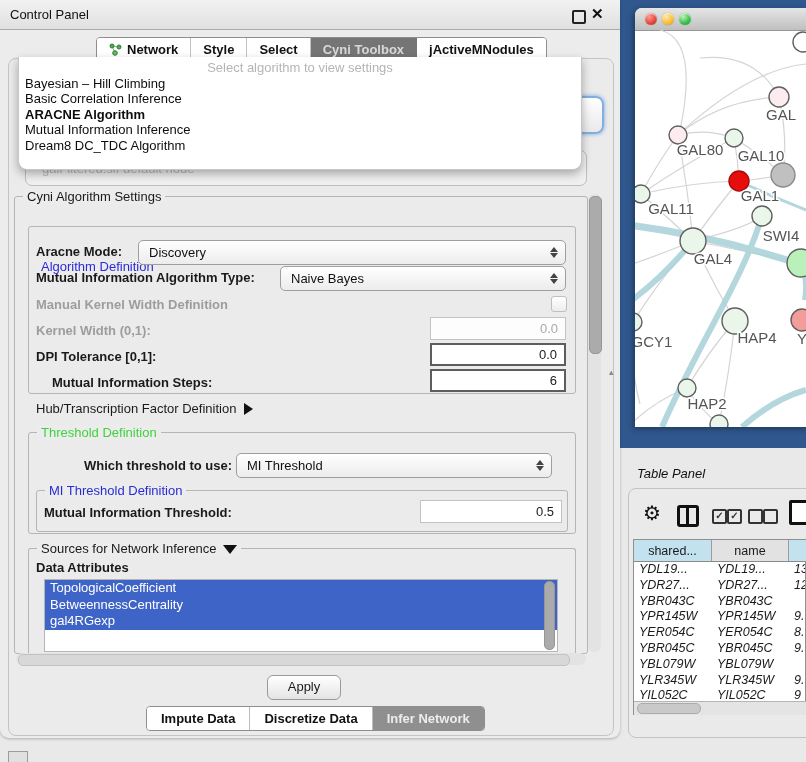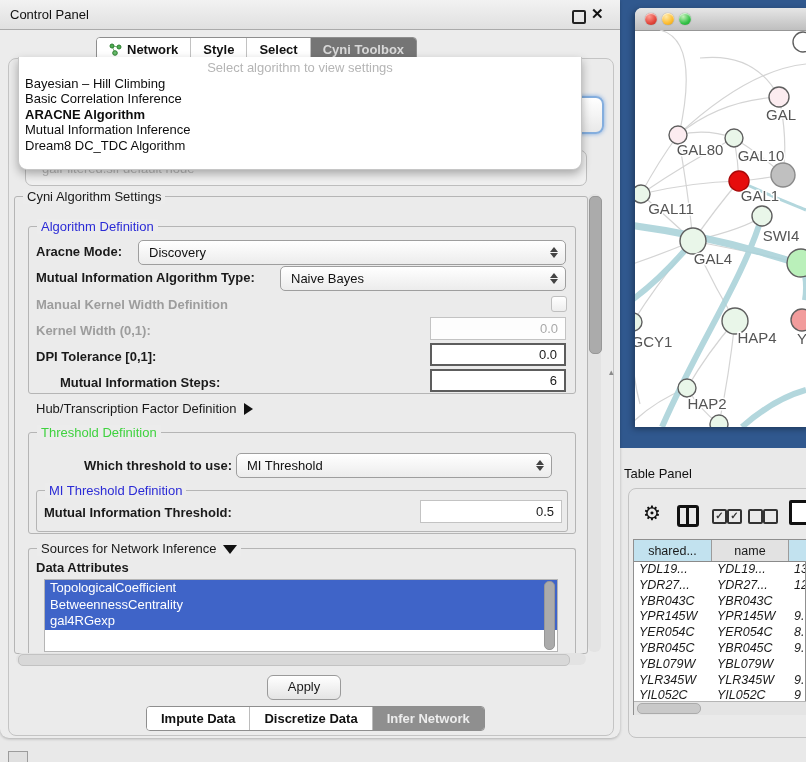--- a/index.html
+++ b/index.html
@@ -93,21 +93,21 @@
   .net-titlebar{left:635px;top:8px;width:175px;height:22px;border-radius:7px 0 0 0;
       background:linear-gradient(#e6e6e6,#bfbfbf);border-bottom:1px solid #979797;}
   .light{width:12px;height:12px;border-radius:50%;position:absolute;top:5px;box-shadow:inset 0 1px 1px rgba(255,255,255,.7),0 0 1px rgba(0,0,0,.5);}
   .light.red{background:radial-gradient(circle at 35% 30%,#ff9a90,#e2453a 60%,#b02c22);}
   .light.yellow{background:radial-gradient(circle at 35% 30%,#ffe9a8,#fdbc2e 60%,#d59a16);}
   .light.green{background:radial-gradient(circle at 35% 30%,#c4f0b9,#32c146 60%,#1f9a30);}
   .net-svg{left:635px;top:30px;}
   .net-svg text{fill:#555;font-size:15px;font-family:"Liberation Sans",sans-serif;
       paint-order:stroke;stroke:#fff;stroke-width:3px;stroke-linejoin:round;}
 
-  .tp-title{left:624px;top:466px;font-size:13px;color:#111;}
+  .tp-title{left:637px;top:466px;font-size:13px;color:#111;font-style:italic;}
   .tp-panel{left:628px;top:488px;width:184px;height:248px;background:#eaeaea;border:1px solid #c3c3c3;border-radius:8px;}
   .gear{left:643px;top:501px;font-size:20px;color:#111;}
   .colicon{left:677px;top:505px;width:16px;height:16px;border:3px solid #111;border-radius:3px;}
   .colicon:before{content:"";position:absolute;left:6px;top:0;width:3px;height:16px;background:#111;}
   .cb{width:11px;height:11px;border:2px solid #333;border-radius:2px;position:absolute;font-size:10px;
       line-height:10px;text-align:center;color:#333;font-weight:bold;}
   .docicon{left:789px;top:500px;width:15px;height:19px;border:3px solid #111;border-radius:2px;background:#fff;}
 
   .ytable{left:633px;top:539px;width:173px;background:#fff;border:1px solid #909090;box-sizing:border-box;}
   .ythead{display:grid;grid-template-columns:78px 77px 18px;height:21px;border-bottom:1px solid #8a8a8a;}
@@ -286,20 +286,23 @@
     </div>
     <div class="tab">
       <span>Style</span>
     </div>
     <div class="tab">
       <span>Select</span>
     </div>
     <div class="tab selected">
       <span>Cyni Toolbox</span>
     </div>
+    <div class="tab">
+      <span>jActiveMNodules</span>
+    </div>
   </div>
 
 <div class="abs bg-combo">galFiltered.sif default node</div>
 <div class="abs focus-spin"></div>
 
 <div class="abs dropdown">
   <div class="dd-header">Select algorithm to view settings</div>
   <div id="dd-items">
       <div class="dd-item">Bayesian – Hill Climbing</div>
       <div class="dd-item">Basic Correlation Inference</div>
@@ -311,21 +314,21 @@
 
 <div class="abs gbox" style="left:14px;top:196px;width:572px;height:456px;">
   <span class="glabel">Cyni Algorithm Settings</span>
 </div>
 <div class="abs vtrack" style="left:588px;top:194px;width:13px;height:458px;"></div>
 <div class="abs vthumb" style="left:589px;top:196px;width:11px;height:156px;"></div>
 <div class="abs vtrack" style="left:16px;top:653px;width:570px;height:12px;"></div>
 <div class="abs hthumb" style="left:18px;top:654px;width:550px;height:10px;"></div>
 
 <div class="abs gbox" style="left:28px;top:226px;width:546px;height:166px;">
-  <span class="glabel" style="color:#2b2bd6;">Algorithm Definition</span>
+  <span class="glabel" style="color:#2b2bd6;margin-top:40px;">Algorithm Definition</span>
 </div>
 <div class="abs lbl bold" style="left:36px;top:244px;">Aracne Mode:</div>
 <div class="abs combo" style="left:138px;top:240px;width:428px;">
   <span class="val">Discovery</span>
   <span class="spin">
       <i class="up"></i>
       <i class="dn"></i>
     </span>
 </div>
 <div class="abs lbl bold" style="left:36px;top:270px;">Mutual Information Algorithm Type:</div>
@@ -335,21 +338,21 @@
       <i class="up"></i>
       <i class="dn"></i>
     </span>
 </div>
 <div class="abs lbl bold graytxt" style="left:36px;top:297px;">Manual Kernel Width Definition</div>
 <div class="abs checkbox" style="left:551px;top:296px;"></div>
 <div class="abs lbl bold graytxt" style="left:36px;top:323px;">Kernel Width (0,1):</div>
 <div class="abs field disabled" style="left:430px;top:317px;width:136px;">0.0</div>
 <div class="abs lbl bold" style="left:36px;top:349px;">DPI Tolerance [0,1]:</div>
 <div class="abs field dark" style="left:430px;top:343px;width:136px;">0.0</div>
-<div class="abs lbl bold" style="left:52px;top:375px;padding-left:8px;">Mutual Information Steps:</div>
+<div class="abs lbl bold" style="left:44px;top:375px;padding-left:8px;">Mutual Information Steps:</div>
 <div class="abs field dark" style="left:430px;top:369px;width:136px;">6</div>
 
 <div class="abs lbl" style="left:36px;top:401px;"><span>Hub/Transcription Factor Definition</span><span class="tri-right"></span></div>
 
 <div class="abs gbox" style="left:28px;top:432px;width:546px;height:100px;">
   <span class="glabel" style="color:#3fd23f;">Threshold Definition</span>
 </div>
 <div class="abs lbl bold" style="left:84px;top:458px;">Which threshold to use:</div>
 <div class="abs combo" style="left:236px;top:453px;width:316px;">
   <span class="val">MI Threshold</span>

